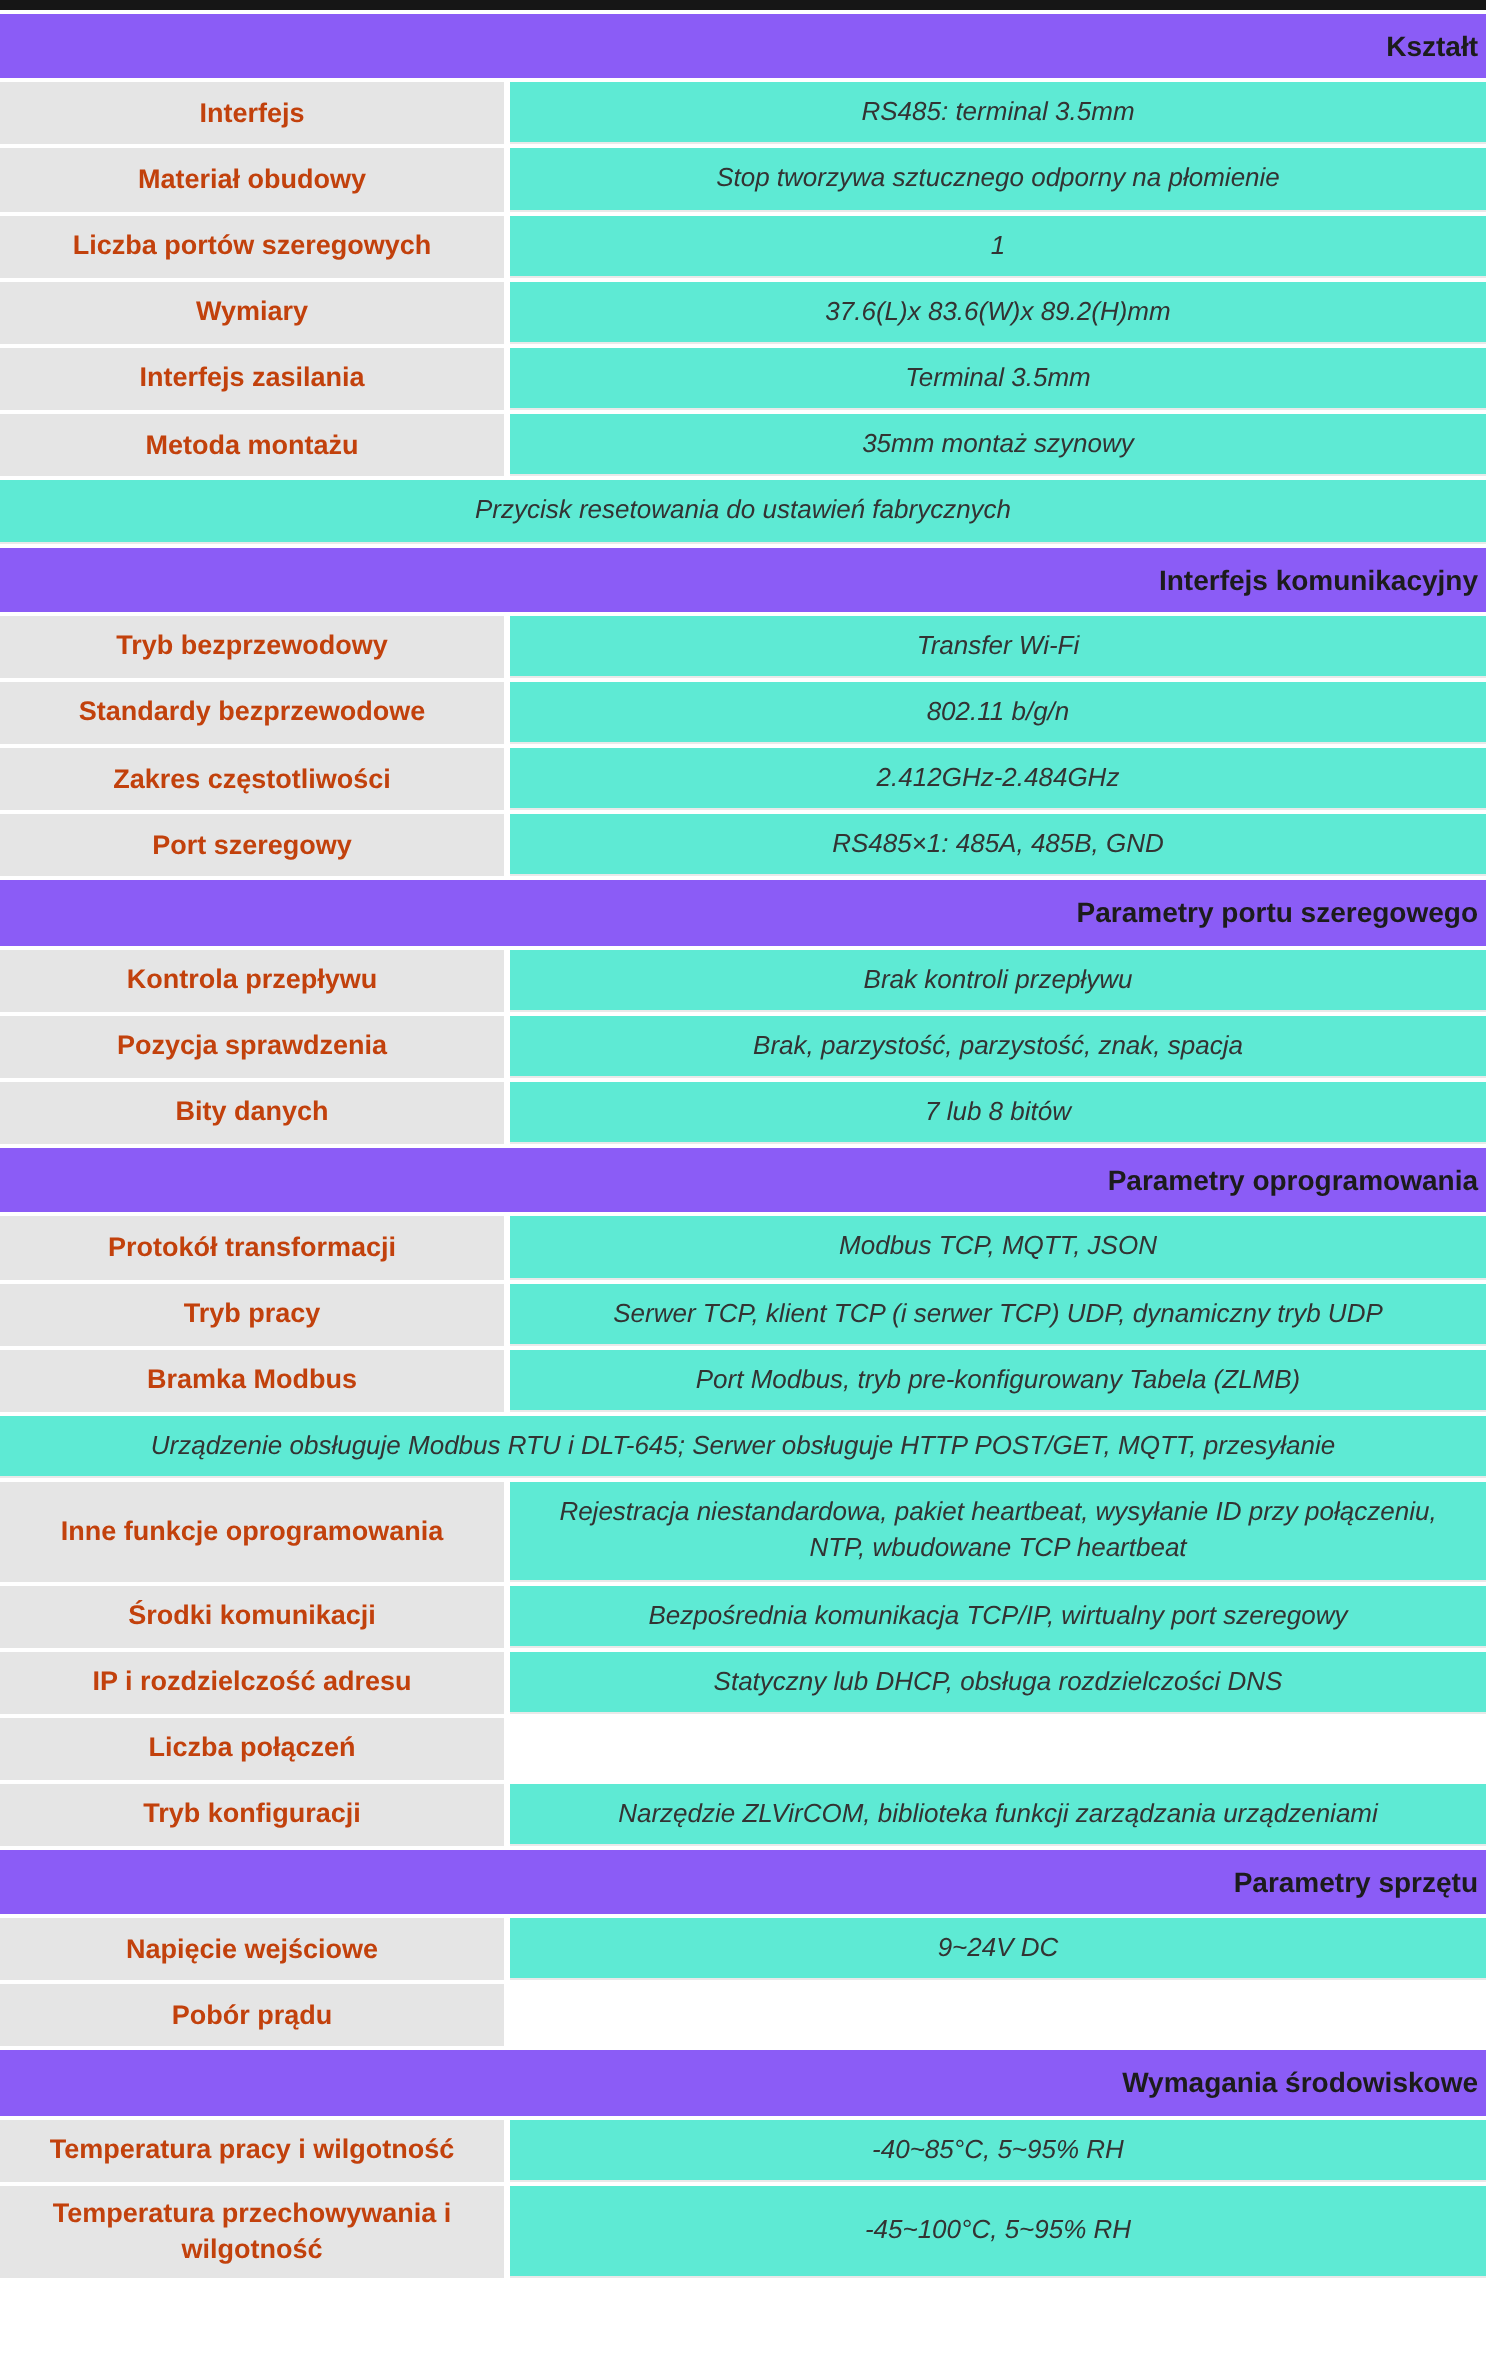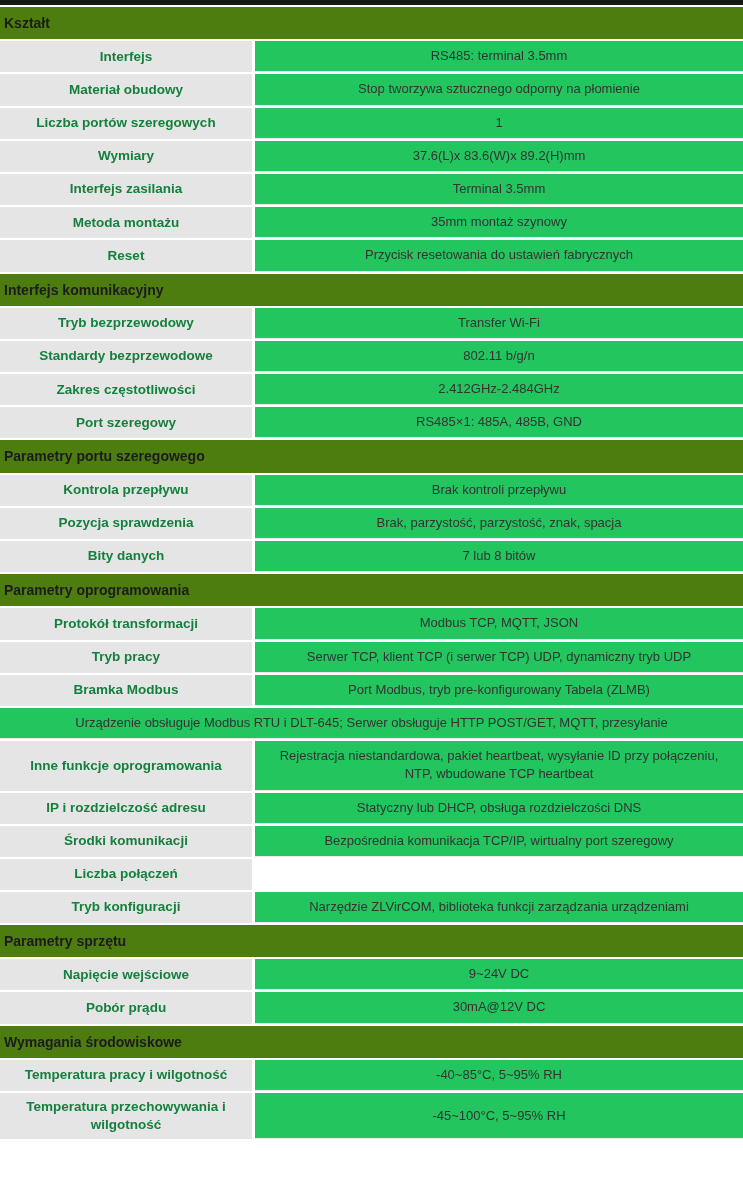--- a/index.html
+++ b/index.html
@@ -14,62 +14,63 @@
     margin: 0 auto;
     background: #ffffff;
   }
   .edge-bar {
     height: 5px;
     background: #161616;
   }
   .edge-bar.top { margin-bottom: 2px; }
   .spec-table { width: 100%; }
   .section-header {
-    background: #4d7c0f;
+    background: #8b5cf6;
     font-weight: bold;
     font-size: 14px;
     color: #1c1c1c;
-    text-align: left;
+    text-align: right;
     padding: 7px 4px;
     margin-bottom: 2px;
     line-height: 1.3;
   }
   .row {
     display: flex;
     align-items: stretch;
     margin-bottom: 2px;
   }
   .label-cell {
     width: 252px;
     min-height: 31px;
     background: #e5e5e5;
     font-weight: bold;
     font-size: 13.5px;
-    color: #15803d;
+    color: #c2410c;
     display: flex;
     align-items: center;
     justify-content: center;
     text-align: center;
     padding: 5px 14px;
     margin-right: 3px;
     line-height: 1.35;
   }
   .value-cell {
     flex: 1;
     min-height: 31px;
-    background: #22c55e;
+    background: #5eead4;
     font-size: 13px;
     color: #333333;
     display: flex;
     align-items: center;
     justify-content: center;
     text-align: center;
     padding: 6px 22px;
     line-height: 1.4;
     border-bottom: 1px solid #e9e9e9;
+    font-style: italic;
   }
 </style>
 </head>
 <body>
 
 <div class="page">
   <div class="edge-bar top"></div>
 
   <div class="spec-table">
 
@@ -93,21 +94,20 @@
       </div>
       <div class="row">
         <div class="label-cell">Interfejs zasilania</div>
         <div class="value-cell">Terminal 3.5mm</div>
       </div>
       <div class="row">
         <div class="label-cell">Metoda montażu</div>
         <div class="value-cell">35mm montaż szynowy</div>
       </div>
       <div class="row">
-        <div class="label-cell">Reset</div>
         <div class="value-cell">Przycisk resetowania do ustawień fabrycznych</div>
       </div>
     </section>
 
     <section>
       <div class="section-header">Interfejs komunikacyjny</div>
       <div class="row">
         <div class="label-cell">Tryb bezprzewodowy</div>
         <div class="value-cell">Transfer Wi-Fi</div>
       </div>
@@ -156,45 +156,44 @@
         <div class="value-cell">Port Modbus, tryb pre-konfigurowany Tabela (ZLMB)</div>
       </div>
       <div class="row">
         <div class="value-cell">Urządzenie obsługuje Modbus RTU i DLT-645; Serwer obsługuje HTTP POST/GET, MQTT, przesyłanie</div>
       </div>
       <div class="row">
         <div class="label-cell">Inne funkcje oprogramowania</div>
         <div class="value-cell">Rejestracja niestandardowa, pakiet heartbeat, wysyłanie ID przy połączeniu, NTP, wbudowane TCP heartbeat</div>
       </div>
       <div class="row">
+        <div class="label-cell">Środki komunikacji</div>
+        <div class="value-cell">Bezpośrednia komunikacja TCP/IP, wirtualny port szeregowy</div>
+      </div>
+      <div class="row">
         <div class="label-cell">IP i rozdzielczość adresu</div>
         <div class="value-cell">Statyczny lub DHCP, obsługa rozdzielczości DNS</div>
       </div>
       <div class="row">
-        <div class="label-cell">Środki komunikacji</div>
-        <div class="value-cell">Bezpośrednia komunikacja TCP/IP, wirtualny port szeregowy</div>
-      </div>
-      <div class="row">
         <div class="label-cell">Liczba połączeń</div>
       </div>
       <div class="row">
         <div class="label-cell">Tryb konfiguracji</div>
         <div class="value-cell">Narzędzie ZLVirCOM, biblioteka funkcji zarządzania urządzeniami</div>
       </div>
     </section>
 
     <section>
       <div class="section-header">Parametry sprzętu</div>
       <div class="row">
         <div class="label-cell">Napięcie wejściowe</div>
         <div class="value-cell">9~24V DC</div>
       </div>
       <div class="row">
         <div class="label-cell">Pobór prądu</div>
-        <div class="value-cell">30mA@12V DC</div>
       </div>
     </section>
 
     <section>
       <div class="section-header">Wymagania środowiskowe</div>
       <div class="row">
         <div class="label-cell">Temperatura pracy i wilgotność</div>
         <div class="value-cell">-40~85°C, 5~95% RH</div>
       </div>
       <div class="row">

